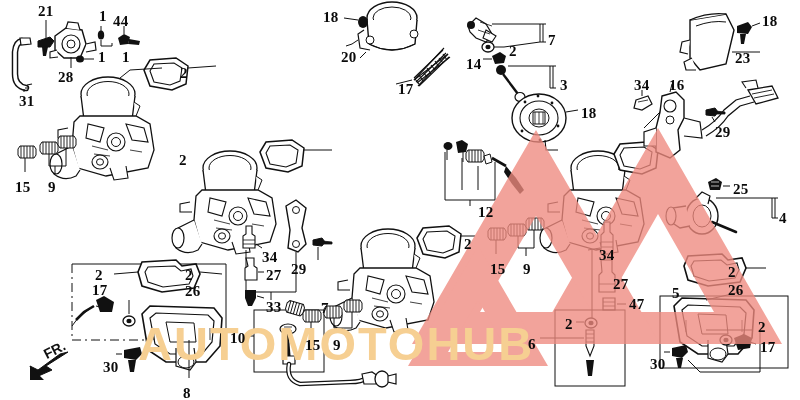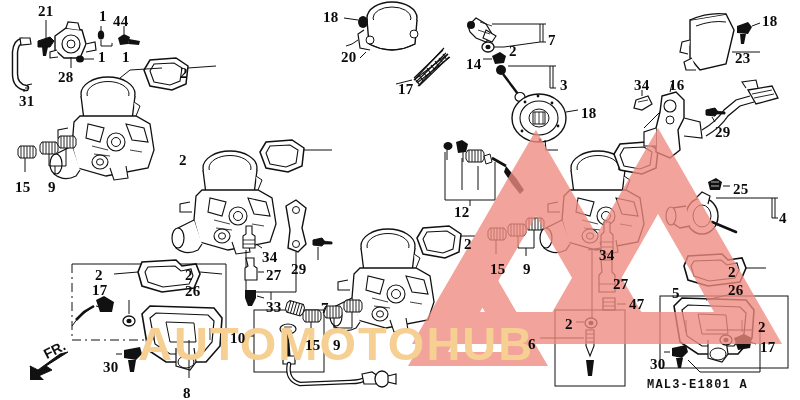--- a/index.html
+++ b/index.html
@@ -527,21 +527,21 @@
     <span class="callout" style="left:398px;top:82px">17</span>
     <span class="callout" style="left:634px;top:78px">34</span>
     <span class="callout" style="left:669px;top:78px">16</span>
     <span class="callout" style="left:19px;top:94px">31</span>
     <span class="callout" style="left:581px;top:106px">18</span>
     <span class="callout" style="left:715px;top:125px">29</span>
     <span class="callout" style="left:179px;top:153px">2</span>
     <span class="callout" style="left:15px;top:180px">15</span>
     <span class="callout" style="left:48px;top:180px">9</span>
     <span class="callout" style="left:733px;top:182px">25</span>
-    <span class="callout" style="left:454px;top:205px">12</span>
+    <span class="callout" style="left:478px;top:205px">12</span>
     <span class="callout" style="left:779px;top:211px">4</span>
     <span class="callout" style="left:464px;top:237px">2</span>
     <span class="callout" style="left:262px;top:250px">34</span>
     <span class="callout" style="left:291px;top:262px">29</span>
     <span class="callout" style="left:490px;top:262px">15</span>
     <span class="callout" style="left:523px;top:262px">9</span>
     <span class="callout" style="left:95px;top:268px">2</span>
     <span class="callout" style="left:185px;top:268px">2</span>
     <span class="callout" style="left:599px;top:248px">34</span>
     <span class="callout" style="left:92px;top:283px">17</span>
@@ -561,15 +561,14 @@
     <span class="callout" style="left:758px;top:320px">2</span>
     <span class="callout" style="left:528px;top:337px">6</span>
     <span class="callout" style="left:760px;top:340px">17</span>
     <span class="callout" style="left:103px;top:360px">30</span>
     <span class="callout" style="left:650px;top:357px">30</span>
     <span class="callout" style="left:183px;top:386px">8</span>
   </div>
 
   <div class="frlabel" style="left:48px;top:346px">FR.</div>
 
-  <div class="diagcode" style="left:647px;top:378px">MAL3-E1801 A</div>
 
 </div>
 
 </body></html>

